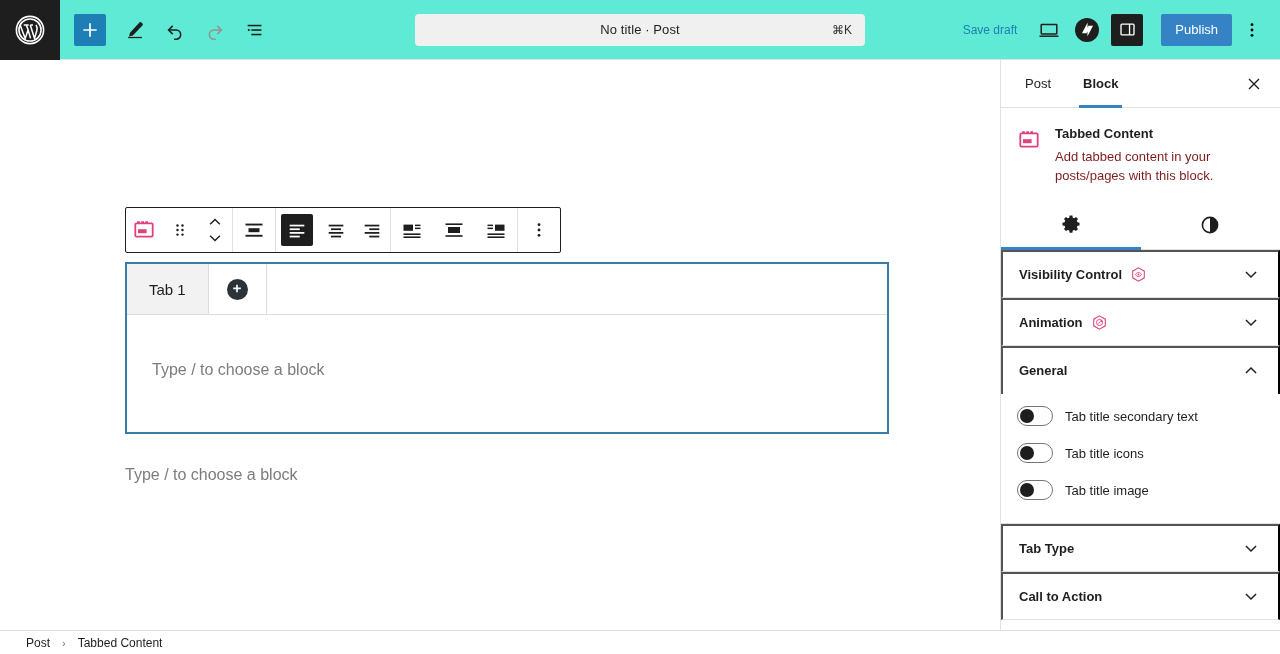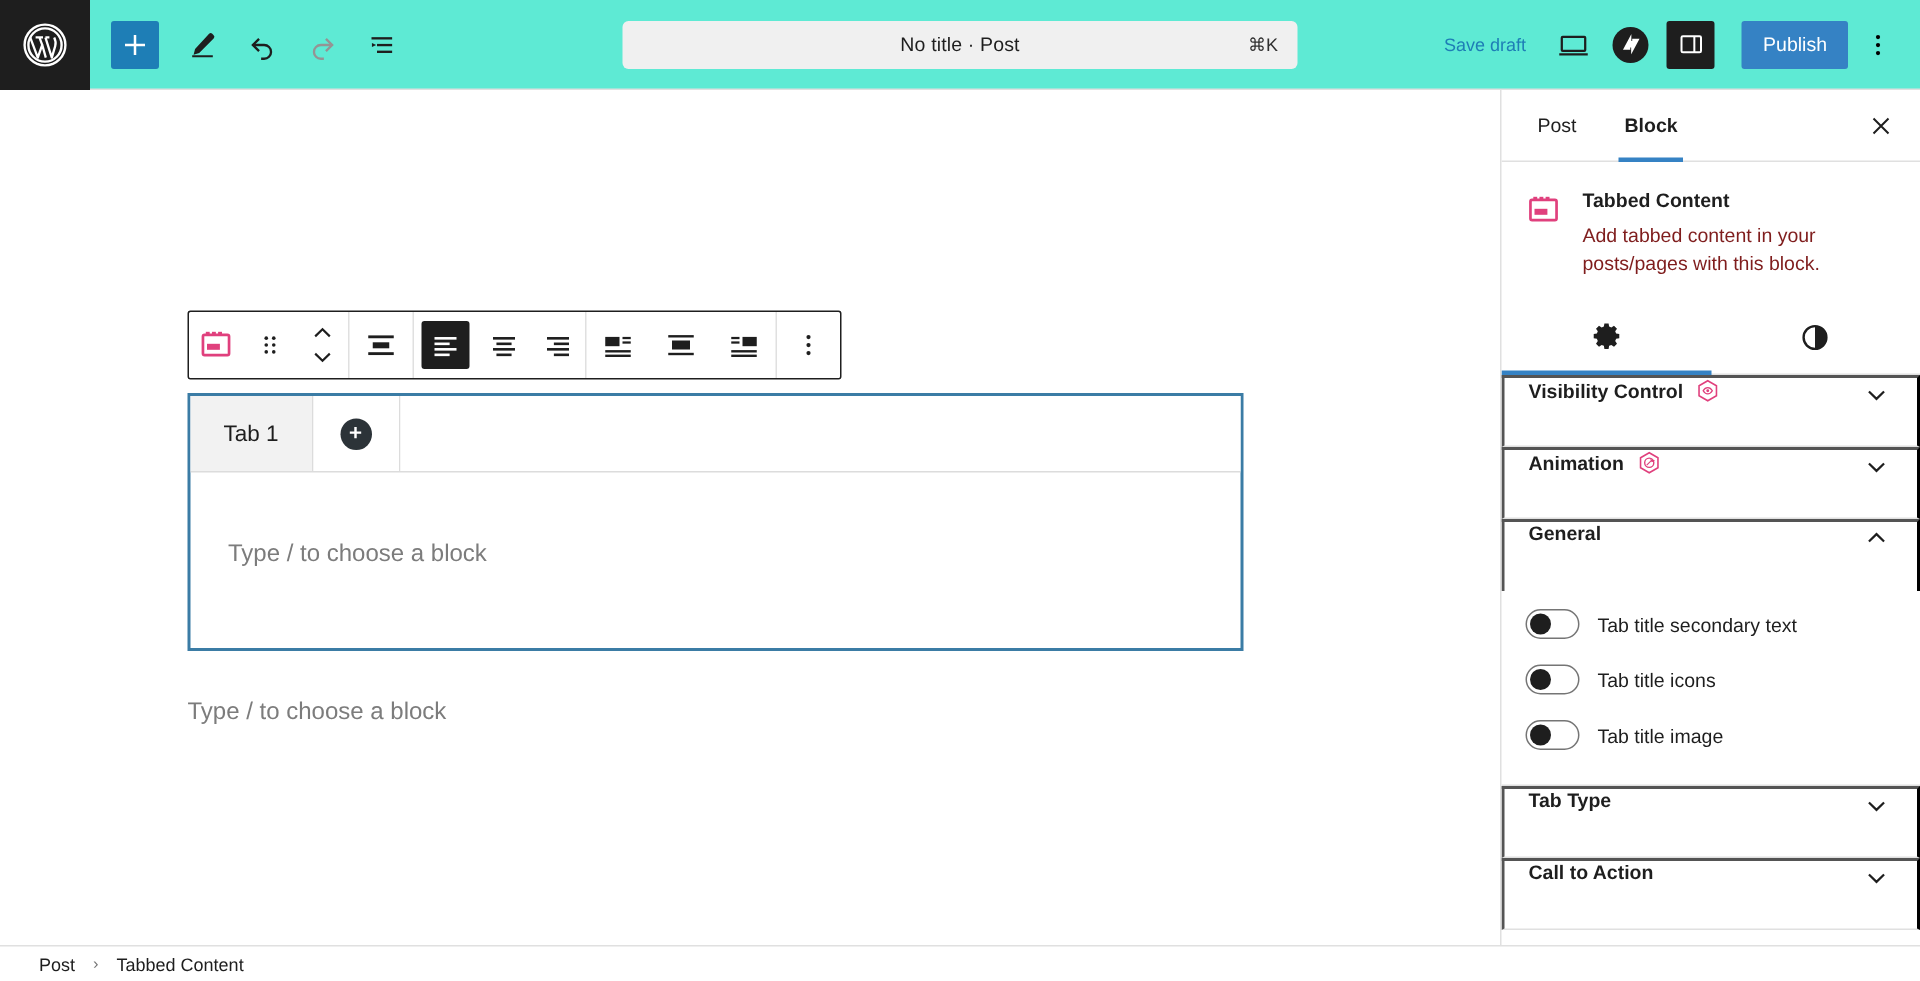--- a/index.html
+++ b/index.html
@@ -93,21 +93,21 @@
   }
   .tb-btn.wide { width: 42px; }
   .tb-btn.active { background: #1e1e1e; color: #fff; border-radius: 2px; width: 32px; height: 32px; margin: 0 5px; }
   .tb-mover { display: flex; flex-direction: column; align-items: center; justify-content: center; width: 34px; }
   .tb-mover button { background: transparent; border: none; cursor: pointer; display: flex; padding: 0;
     align-items: center; justify-content: center; height: 16px; color: #1e1e1e; }
 
   
   .tabbed-block {
     position: absolute; left: 125px; top: 202px;
-    width: 704px; height: 172px;
+    width: 764px; height: 172px;
     border: 2px solid #3b7ca5; background: #fff;
   }
   .tab-strip { display: flex; height: 51px; border-bottom: 1px solid #dcdcdc; }
   .tab-item {
     min-width: 76px; padding: 0 22px;
     display: flex; align-items: center; justify-content: center;
     background: #f2f2f2; border-right: 1px solid #dcdcdc;
     font-size: 15px; color: #1e1e1e; cursor: pointer;
   }
   .tab-add {
@@ -163,21 +163,21 @@
   .sb-icon-tabs { display: flex; border-bottom: 1px solid #e0e0e0; height: 48px; }
   .sb-icon-tab {
     flex: 1; display: flex; align-items: center; justify-content: center;
     background: transparent; border: none; cursor: pointer; position: relative; color: #1e1e1e;
   }
   .sb-icon-tab.active::after {
     content: ""; position: absolute; left: 0; right: 0; bottom: -1px; height: 3px; background: #3582c4;
   }
 
   .panel-row {
-    height: 48px; display: flex; align-items: flex-start; justify-content: space-between;
+    height: 48px; display: flex; align-items: center; justify-content: space-between;
     padding: 0 16px; border-bottom: 1px solid #e0e0e0; cursor: pointer; background: transparent;
     width: 100%; font-family: inherit;
   }
   .panel-row-label {
     display: flex; align-items: center; gap: 8px;
     font-size: 13px; font-weight: 600; color: #1e1e1e;
   }
   .badge-hex { display: flex; align-items: center; }
   .chev { color: #1e1e1e; display: flex; }
 

